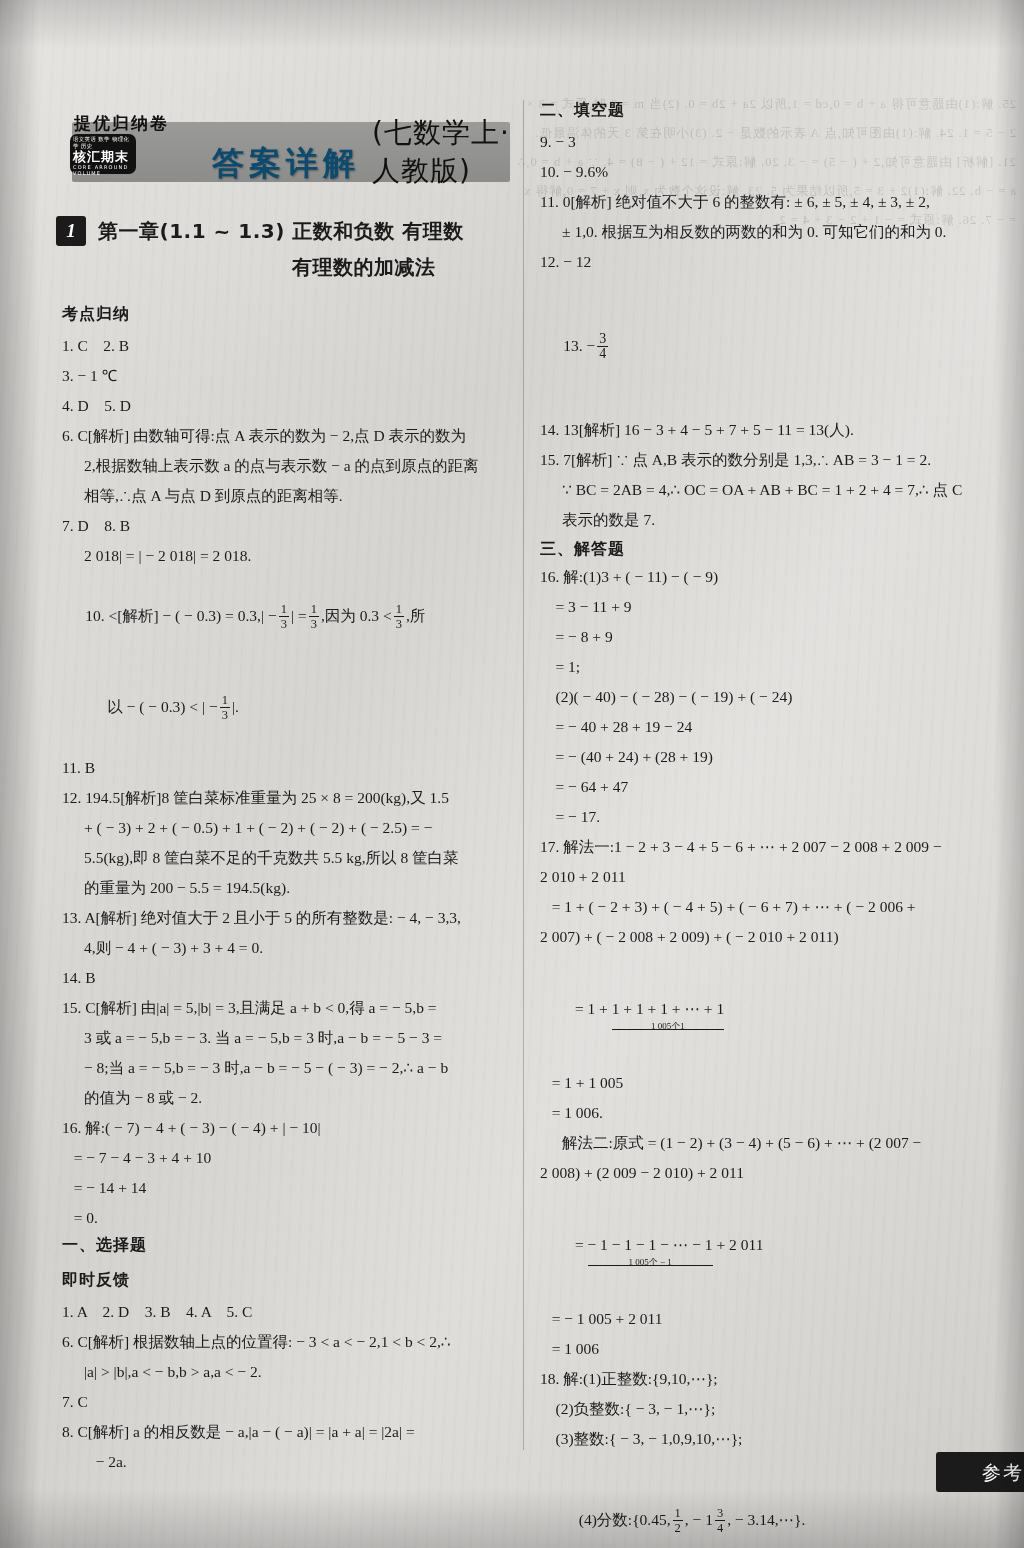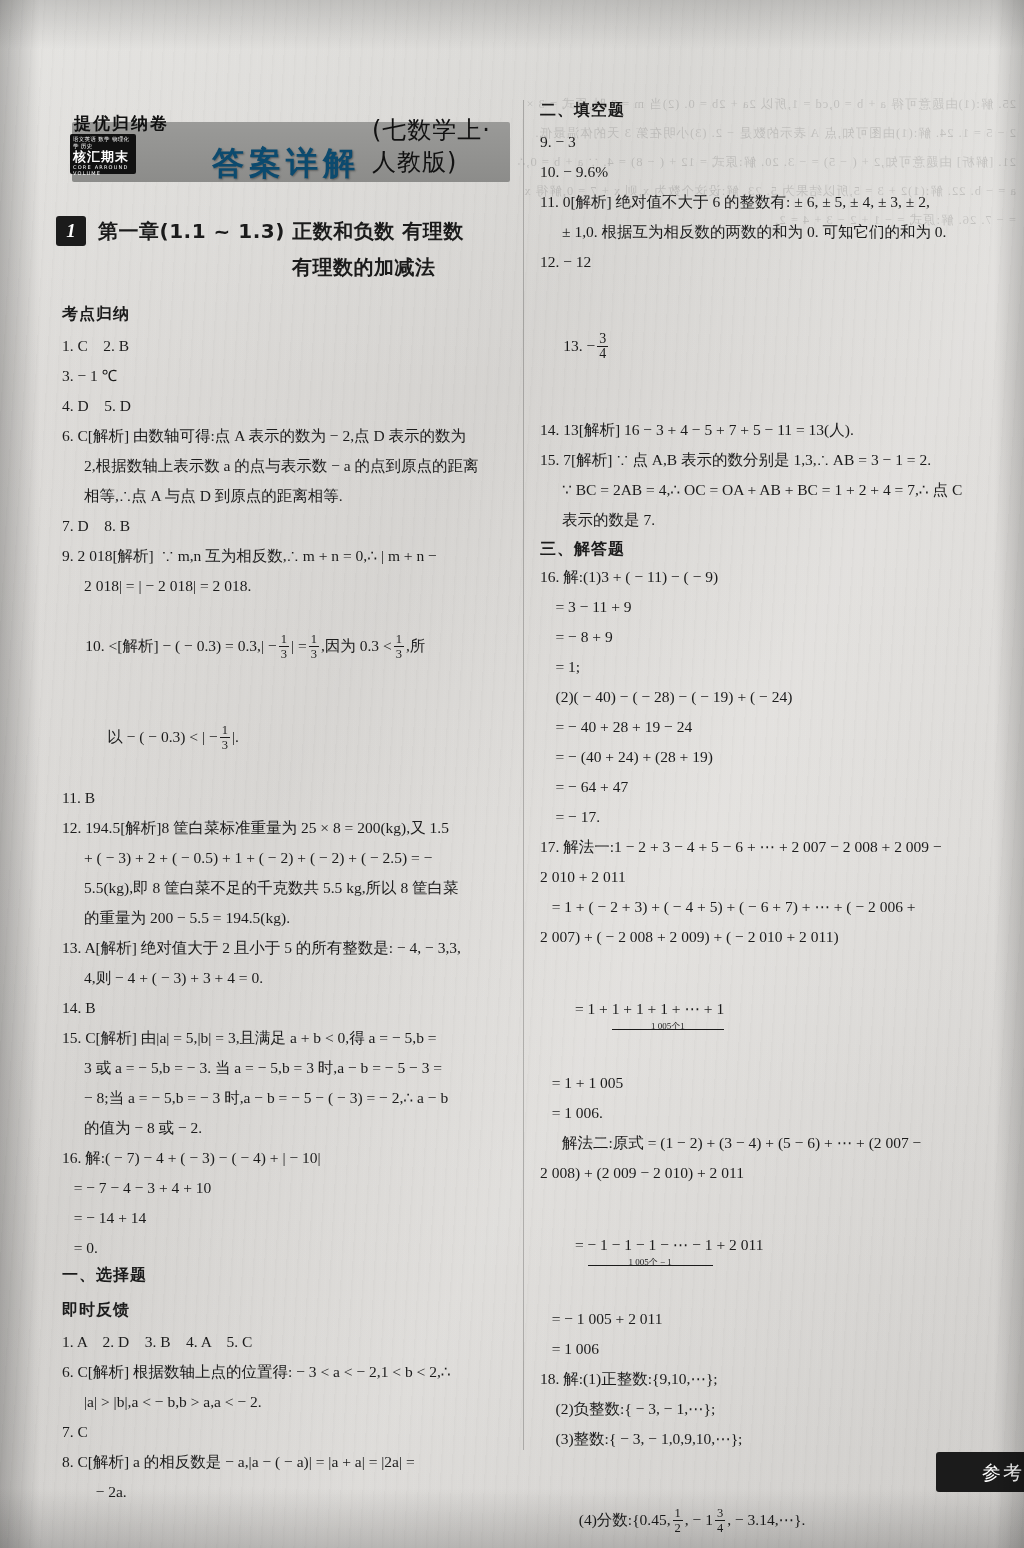--- a/index.html
+++ b/index.html
@@ -82,29 +82,29 @@
     font-family:"DejaVu Sans", sans-serif;
     text-shadow:1px 1px 2px rgba(0,0,0,0.35);
   }
   .tag-top{
     position:absolute;left:12px;top:4px;
     font-size:17px;font-weight:bold;color:#111;letter-spacing:2px;
     font-family:"DejaVu Sans", sans-serif;
   }
   .logo-box{
     position:absolute;left:8px;top:26px;width:66px;height:40px;
-    background:#111;color:#fff;border-radius:2px;
+    background:#111;color:#fff;border-radius:7px;
     font-family:"DejaVu Sans", sans-serif;
   }
   .logo-l1{position:absolute;left:3px;top:2px;font-size:5.5px;letter-spacing:0.3px;line-height:7px;width:60px;}
   .logo-l2{position:absolute;left:3px;top:14px;font-size:13px;font-weight:bold;letter-spacing:1px;}
   .logo-l3{position:absolute;left:3px;top:30px;font-size:5px;letter-spacing:1.2px;}
   .subject{
     position:absolute;left:310px;top:6px;
-    font-size:24px;color:#111;letter-spacing:1px;
+    font-size:28px;color:#111;letter-spacing:1px;
     font-family:"DejaVu Sans", sans-serif;
   }
   
   .chapter{
     position:relative;margin-top:28px;height:80px;
   }
   .chap-num{
     position:absolute;left:-6px;top:6px;width:30px;height:30px;
     background:#1b1b1b;color:#fff;border-radius:3px;
     font-size:19px;font-style:italic;font-weight:bold;
@@ -183,21 +183,20 @@
 
     <div class="sec-head">考点归纳</div>
 
     <div class="line">1. C    2. B</div>
     <div class="line">3. − 1 ℃</div>
     <div class="line">4. D    5. D</div>
     <div class="line">6. C[解析] 由数轴可得:点 A 表示的数为 − 2,点 D 表示的数为</div>
     <div class="line ind2">2,根据数轴上表示数 a 的点与表示数 − a 的点到原点的距离</div>
     <div class="line ind2">相等,∴点 A 与点 D 到原点的距离相等.</div>
     <div class="line">7. D    8. B</div>
-    <div class="line">9. 2 018[解析]  ∵ m,n 互为相反数,∴ m + n = 0,∴ | m + n −</div>
     <div class="line ind2">2 018| = | − 2 018| = 2 018.</div>
 
     <div class="line">
       <span>10. &lt;[解析] − ( − 0.3) = 0.3,| −</span><span class="frac"><span class="num">1</span><span class="den">3</span></span><span>| =</span><span class="frac"><span class="num">1</span><span class="den">3</span></span><span>,因为 0.3 &lt;</span><span class="frac"><span class="num">1</span><span class="den">3</span></span><span>,所</span>
     </div>
     <div class="line ind2">
       <span>以 − ( − 0.3) &lt; | −</span><span class="frac"><span class="num">1</span><span class="den">3</span></span><span>|.</span>
     </div>
 
     <div class="line">11. B</div>

